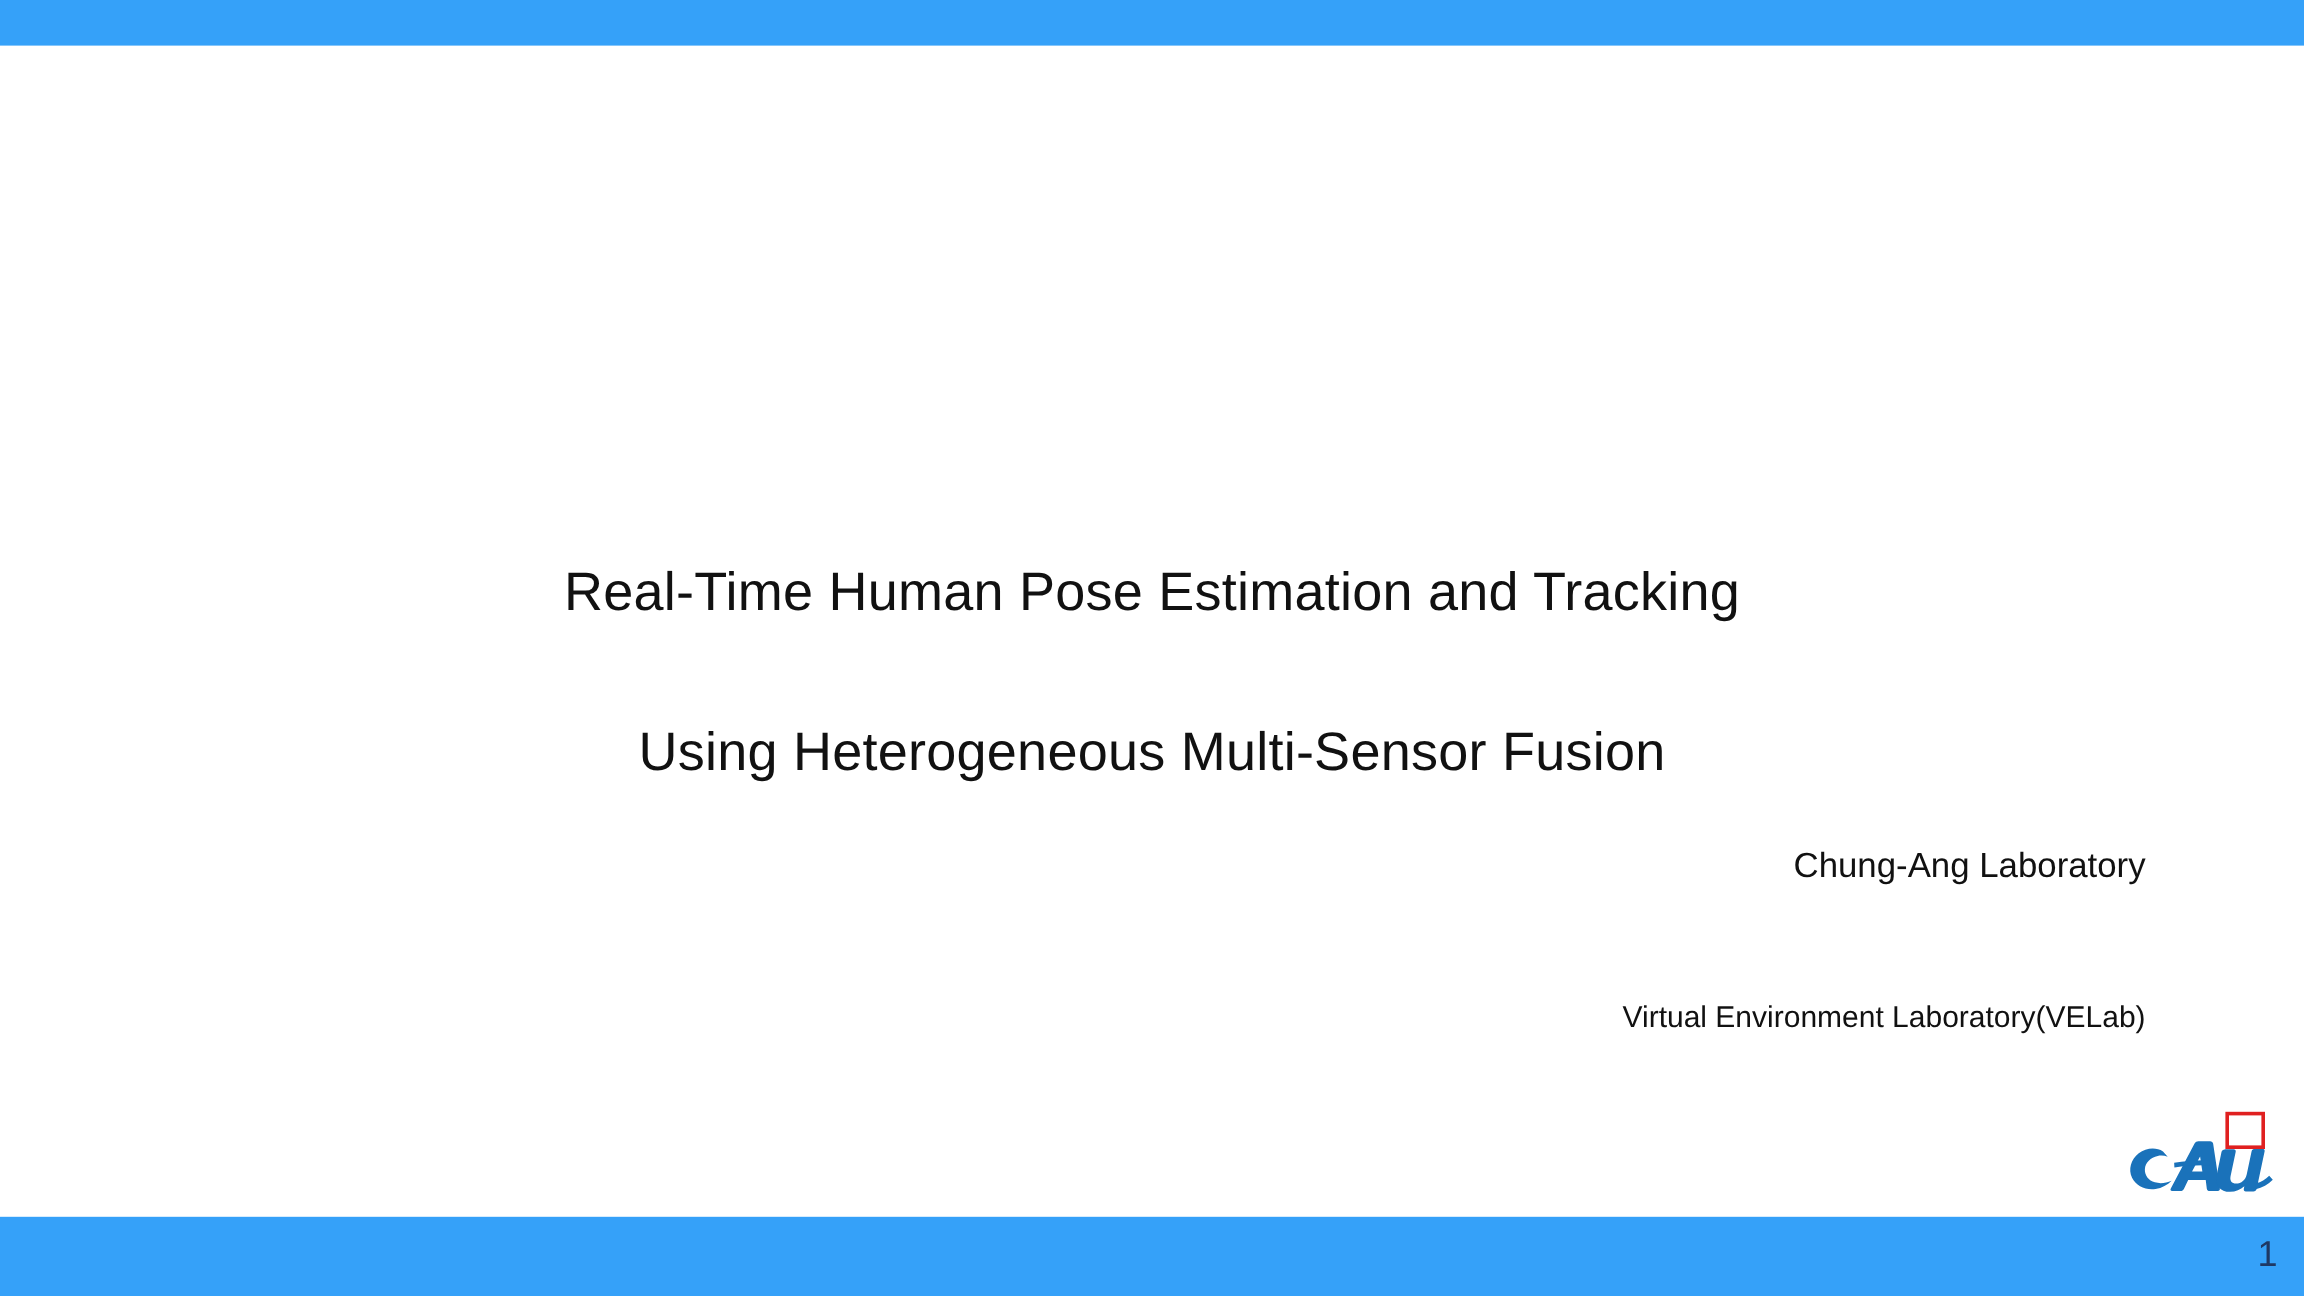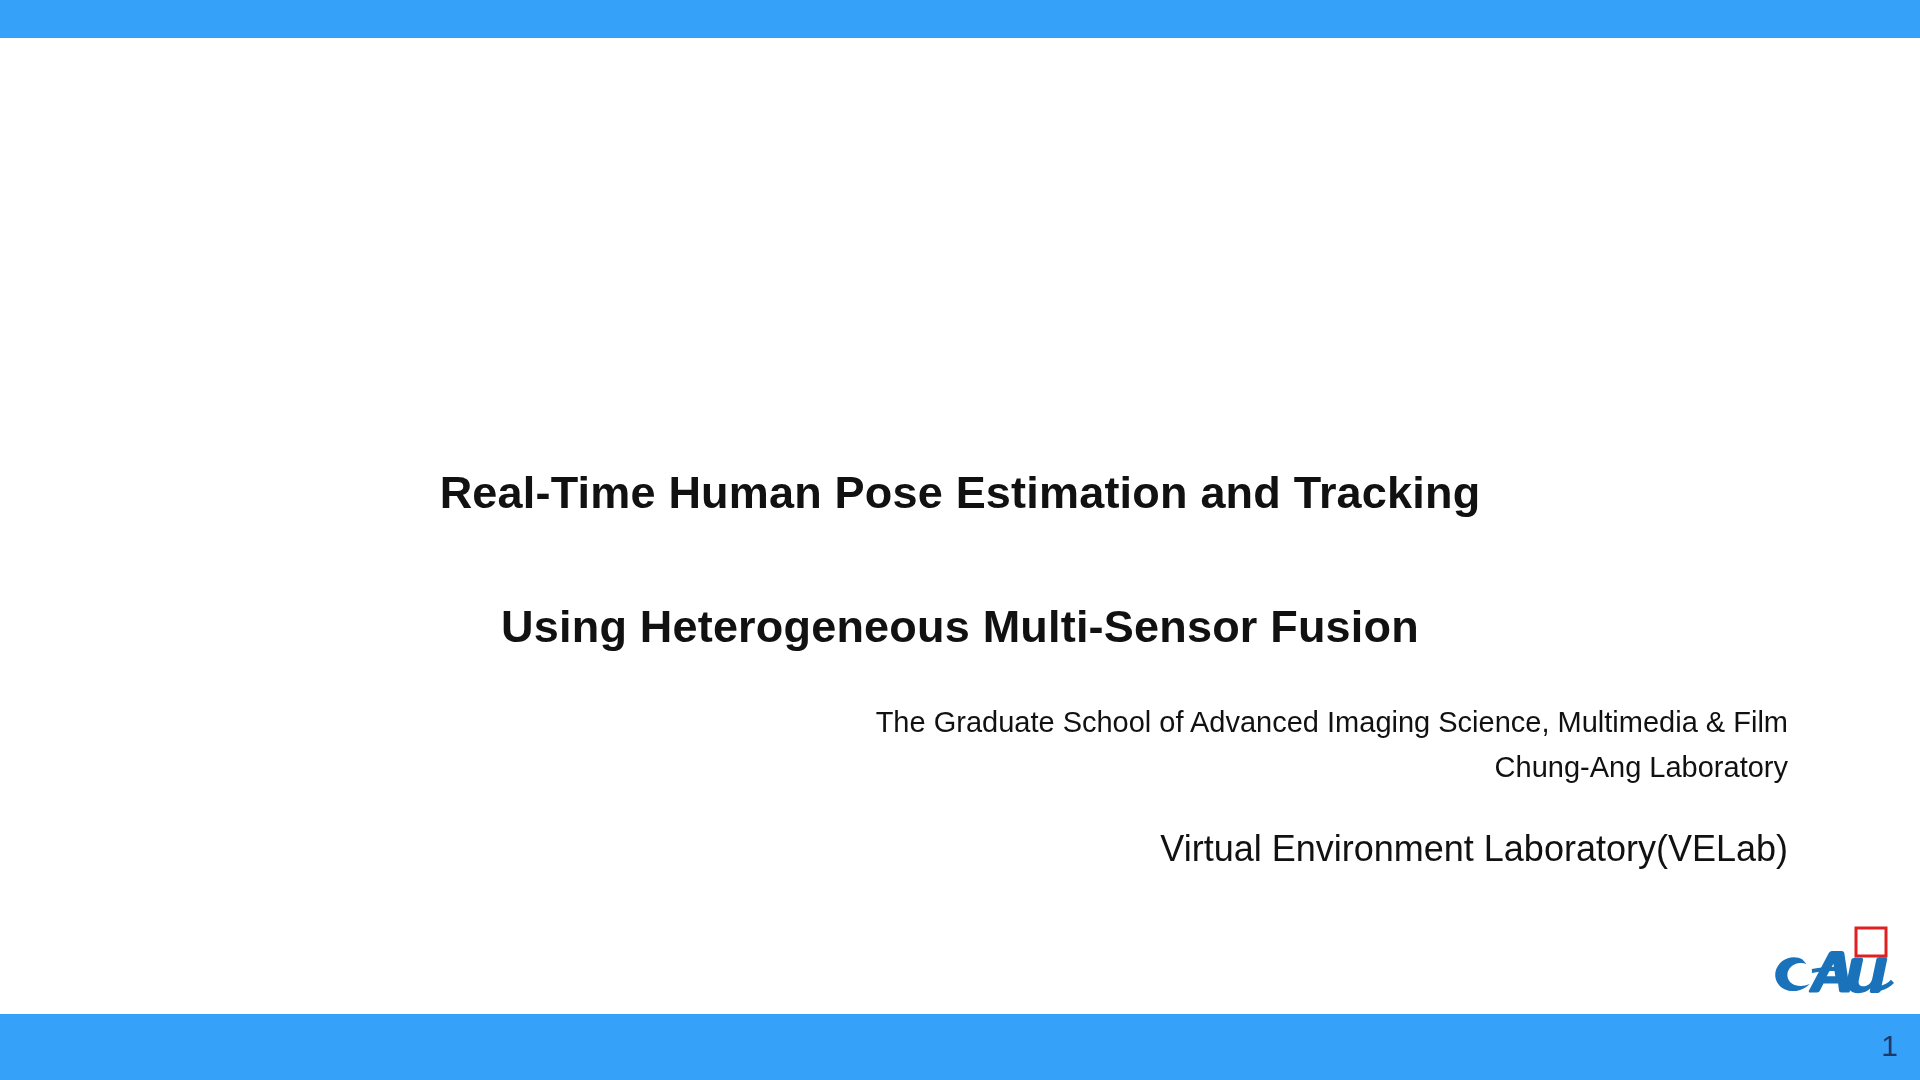--- a/index.html
+++ b/index.html
@@ -50,21 +50,21 @@
   
   #title-block {
     position: absolute;
     left: 0;
     top: 392px;
     width: 1920px;
     text-align: center;
     color: #111111;
     font-size: 45px;
     line-height: 67px;
-    font-weight: 700;
+    font-weight: 400;
     letter-spacing: 0.2px;
     white-space: pre-line;
   }
   .title-line {
     display: block;
   }
   
   #affiliation-block {
     position: absolute;
     right: 132px;
@@ -75,21 +75,21 @@
     line-height: 45px;
     font-weight: 400;
   }
   .affil-line { display: block; white-space: nowrap; }
   #lab-line {
     position: absolute;
     right: 132px;
     top: 826px;
     text-align: right;
     color: #111111;
-    font-size: 36px;
+    font-size: 25px;
     line-height: 45px;
     font-weight: 400;
     white-space: nowrap;
   }
   
   #logo {
     position: absolute;
     left: 1768px;
     top: 918px;
     width: 130px;
@@ -103,21 +103,20 @@
 <div id="slide">
 
   <div id="top-bar"></div>
 
   <div id="title-block">
     <span class="title-line">Real-Time Human Pose Estimation and Tracking</span>
     <span class="title-line">Using Heterogeneous Multi-Sensor Fusion</span>
   </div>
 
   <div id="affiliation-block">
-    <span class="affil-line">The Graduate School of Advanced Imaging Science, Multimedia &amp; Film</span>
     <span class="affil-line">Chung-Ang Laboratory</span>
   </div>
 
   <div id="lab-line">Virtual Environment Laboratory(VELab)</div>
 
   <div id="logo">
     <svg width="130" height="96" viewBox="0 0 130 96" xmlns="http://www.w3.org/2000/svg">
 
       <path fill="#1a72ba" d="M34.5 41.5c-5.8-3.6-14.2-3.0-20.2 1.6-6.6 5.0-8.9 13.5-5.6 20.4 3.3 6.9 11.4 10.6 19.6 9.4 5.3-0.8 9.9-3.4 13.4-6.9-4.6 2.0-9.7 2.6-14.0 1.3-5.2-1.6-8.6-6.0-8.3-11.0 0.3-5.4 4.8-9.9 10.7-11.0 2.9-0.6 5.8-0.3 8.3 0.7l-3.9-4.5z"></path>
 

